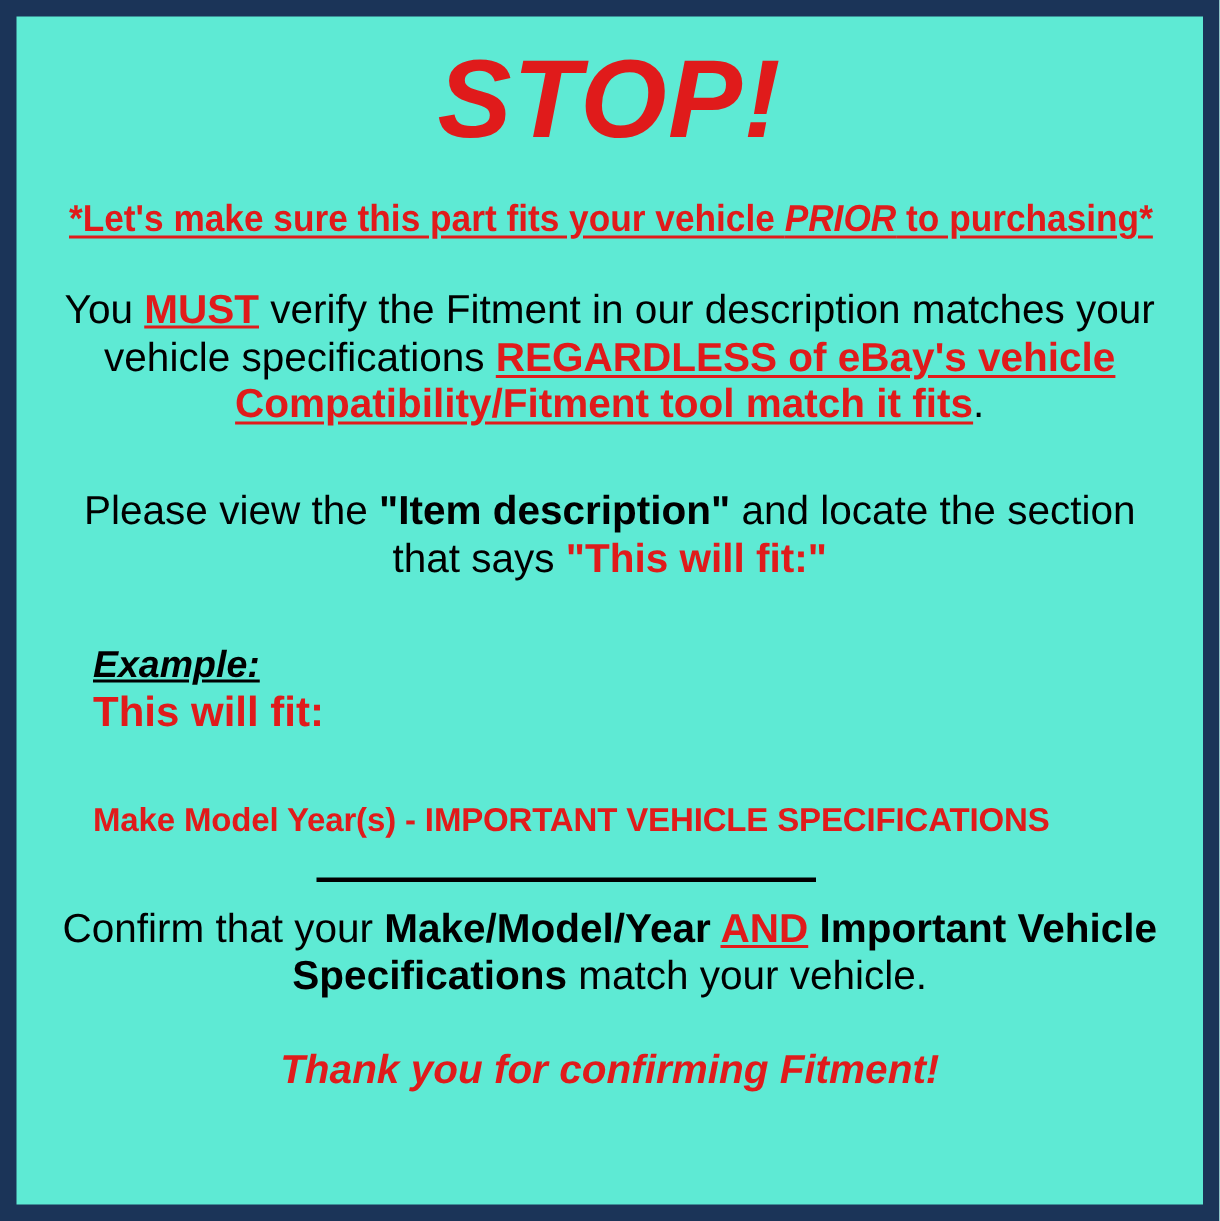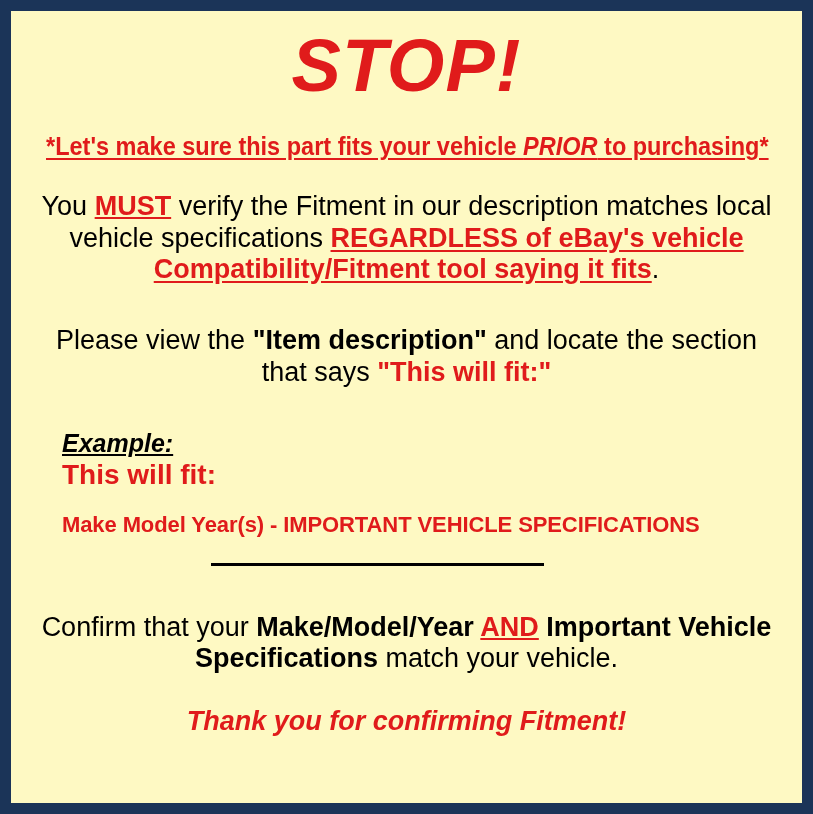--- a/index.html
+++ b/index.html
@@ -121,63 +121,63 @@
     font-weight: bold;
     font-size: 28px;
     line-height: 1.18;
     margin-top: 1px;
   }
   .example-spec {
     color: #e01b1b;
     font-weight: bold;
     font-size: 22px;
     line-height: 1.1;
-    margin-top: 22px;
+    margin-top: 44px;
     letter-spacing: -0.1px;
   }
 
   
   .divider-wrap {
     margin-top: 26px;
     padding-left: 16px;
     display: flex;
     justify-content: center;
   }
   .divider {
     width: 333px;
     height: 3px;
     background: #000000;
     margin-left: -74px;
   }
 
   
-  #para-confirm { margin-top: 46px; }
+  #para-confirm { margin-top: 16px; }
   #para-vin     { margin-top: 44px; }
 
   .thanks {
     text-align: center;
     color: #e01b1b;
     font-weight: bold;
     font-style: italic;
     font-size: 27px;
     line-height: 1.1;
     margin-top: 32px;
   }
 </style>
 </head>
 <body>
 
-<div id="notice-card" style="border-color: rgb(27, 52, 88); background: #fef9c3;">
+<div id="notice-card" style="border-color: rgb(27, 52, 88); background: #5eead4;">
   <div id="notice-inner">
 
     <div class="stop-title">STOP!</div>
 
     <div class="subtitle"><span class="u">*Let's make sure this part fits your vehicle </span><span class="u ital">PRIOR</span><span class="u"> to purchasing*</span></div>
 
-    <div class="para" id="para-must"><span>You </span><span class="red-bold-ital-u">MUST</span><span> verify the Fitment in our description matches local vehicle specifications </span><span class="red-bold-u">REGARDLESS of eBay's vehicle Compatibility/Fitment tool saying it fits</span><span>.</span></div>
+    <div class="para" id="para-must"><span>You </span><span class="red-bold-ital-u">MUST</span><span> verify the Fitment in our description matches your vehicle specifications </span><span class="red-bold-u">REGARDLESS of eBay's vehicle Compatibility/Fitment tool match it fits</span><span>.</span></div>
 
     <div class="para" id="para-view"><span>Please view the </span><span class="blk-bold">"Item description"</span><span> and locate the section that says </span><span class="red-bold">"This will fit:"</span></div>
 
     <div class="example-block">
       <div><span class="example-label">Example:</span></div>
       <div class="example-fit">This will fit:</div>
       <div class="example-spec">Make Model Year(s) - IMPORTANT VEHICLE SPECIFICATIONS</div>
     </div>
 
     <div class="divider-wrap">

